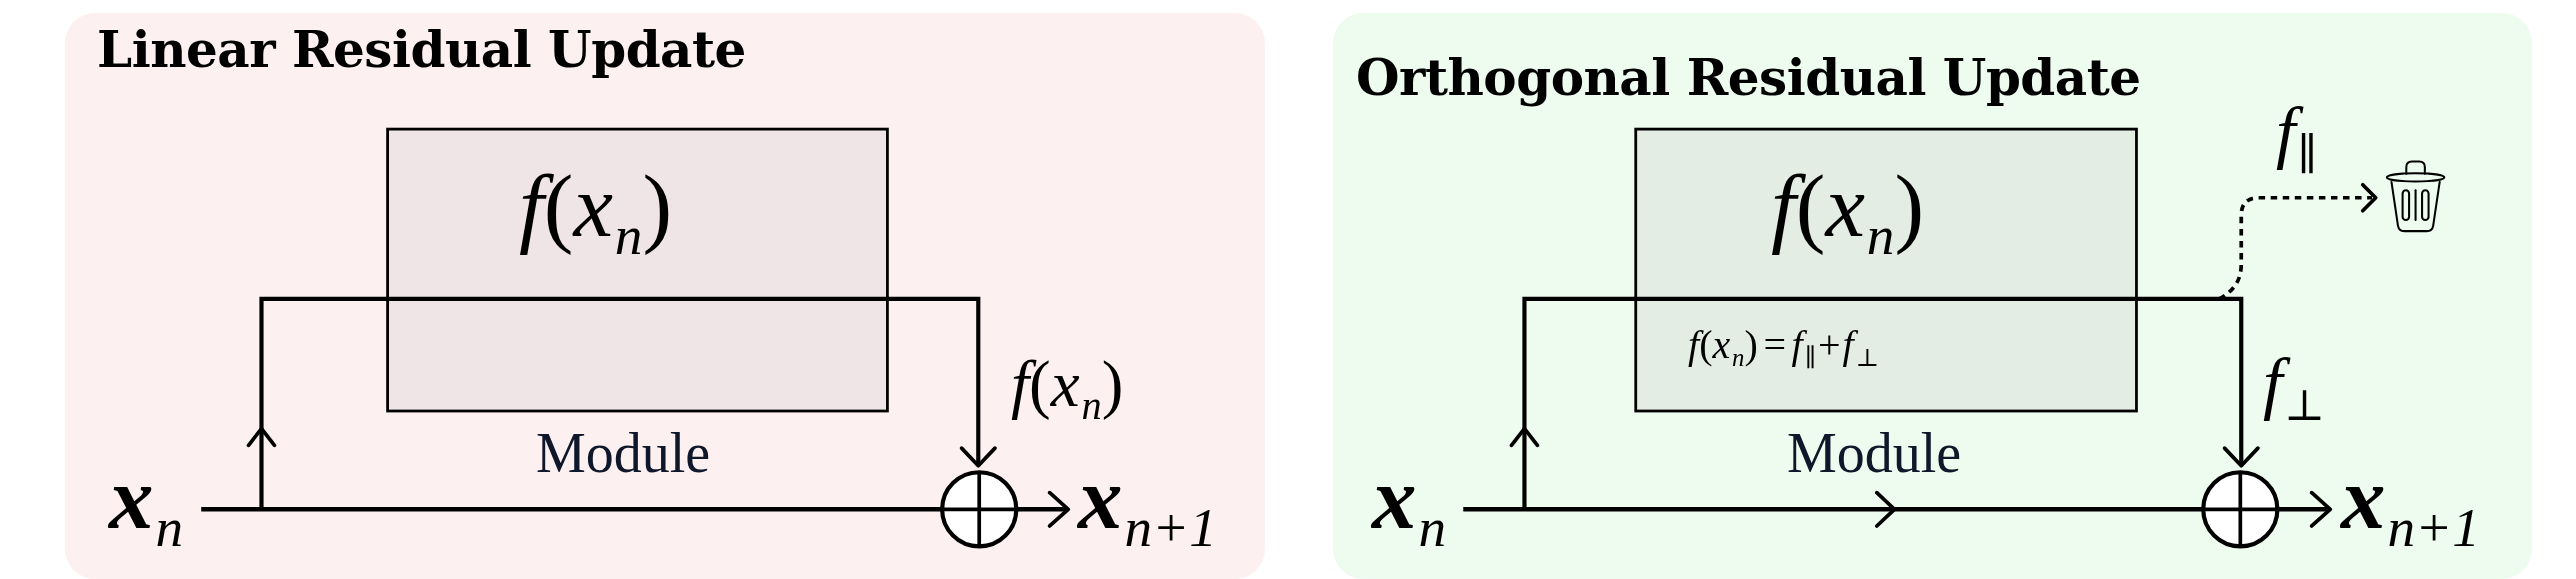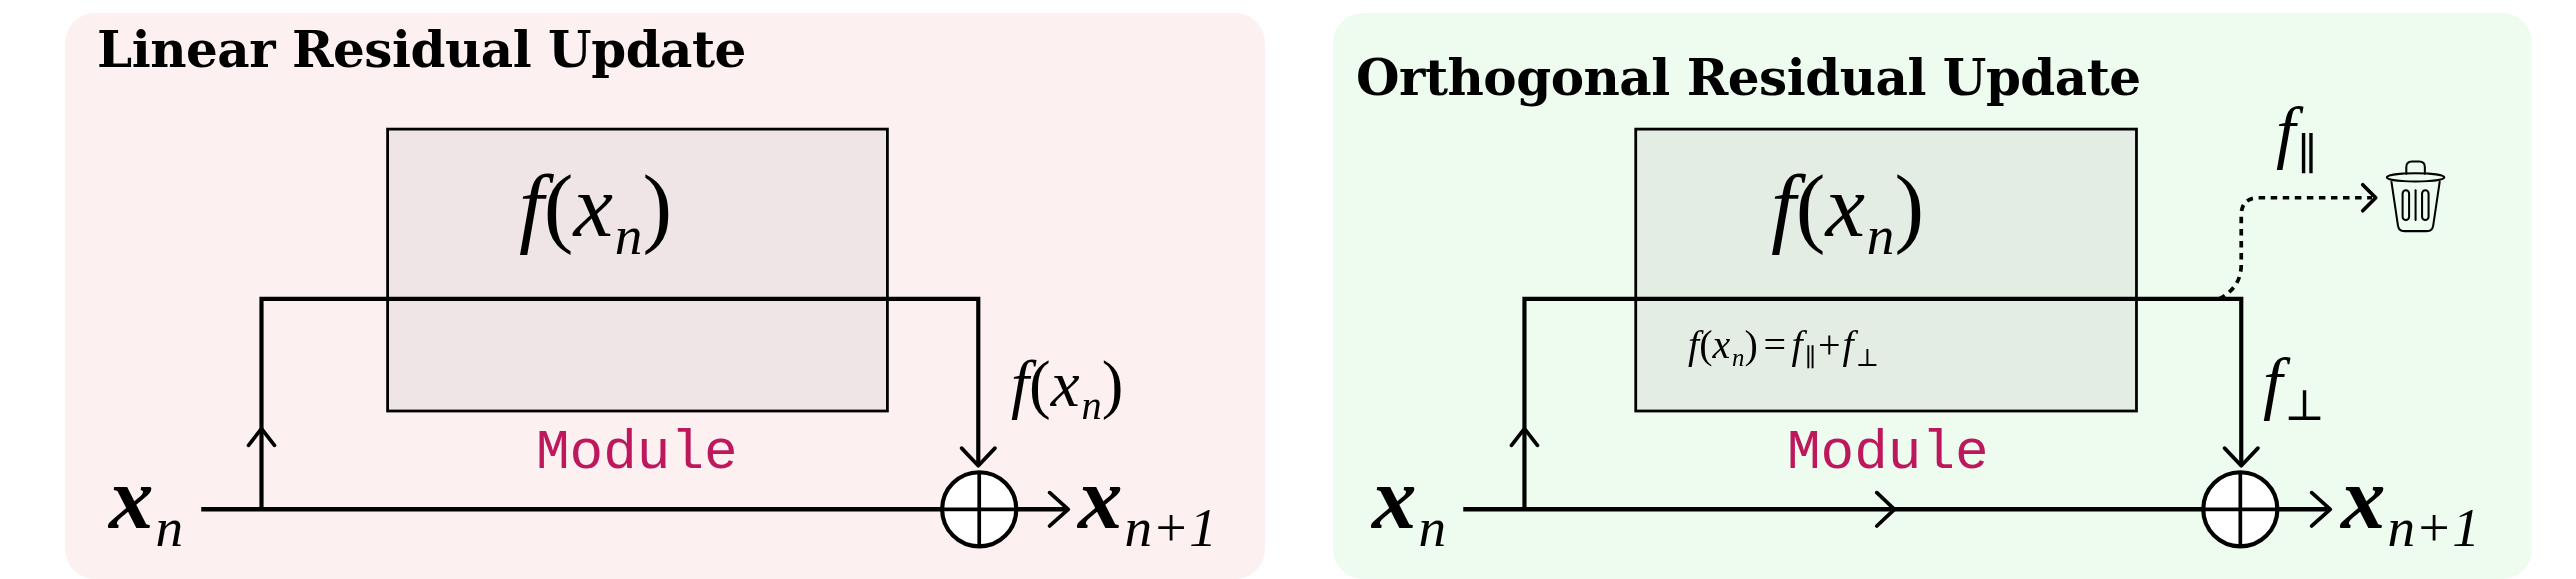--- a/index.html
+++ b/index.html
@@ -6,21 +6,21 @@
   body { width: 2576px; height: 580px; position: relative; overflow: hidden; font-family: "DejaVu Serif", serif; }
   .panel { position: absolute; top: 13px; height: 566px; border-radius: 30px; }
   .panel-left { left: 65px; width: 1200px; background: #fdf0f0; }
   .panel-right { left: 1333px; width: 1199px; background: #edfcee; }
   .title { position: absolute; top: 20.4px; font-family: "DejaVu Serif", serif; font-weight: bold; font-size: 50px; color: #000; white-space: nowrap; letter-spacing: -0.5px; }
   .diagram { position: absolute; left: 0; top: 0; width: 2576px; height: 580px; }
   .math { position: absolute; font-family: "Liberation Serif", "DejaVu Serif", serif; font-style: italic; color: #000; white-space: nowrap; line-height: 1; }
   .math .sub { font-size: 0.62em; position: relative; top: 0.32em; margin-left: 1.9px; }
   .math .up { font-style: normal; }
   .bold { font-weight: bold; }
-  .label { position: absolute; font-family: Liberation Mono, monospace; color: #be185d; white-space: nowrap; line-height: 1; font-size: 57px; }
+  .label { position: absolute; font-family: Liberation Serif, serif; color: #0f172a; white-space: nowrap; line-height: 1; font-size: 57px; }
 </style>
 </head>
 <body>
 
 <div class="panel panel-left"></div>
 <div class="panel panel-right"></div>
 
 <div class="title" style="left:97px;">Linear Residual Update</div>
 <div class="title" style="left:1356px;margin-top:28px;">Orthogonal Residual Update</div>
 

